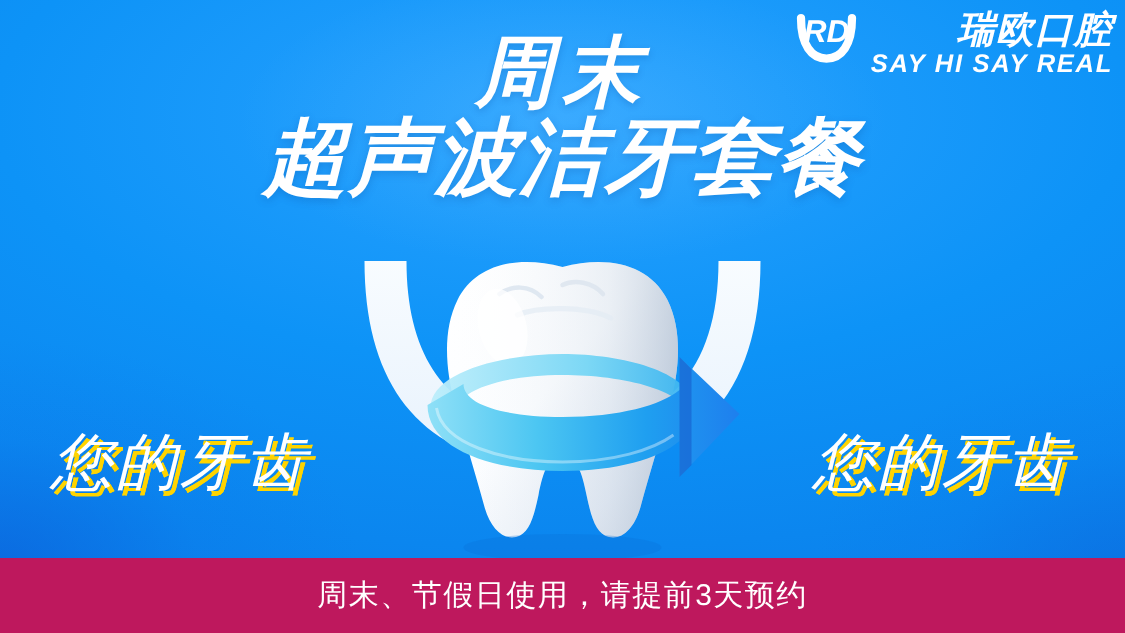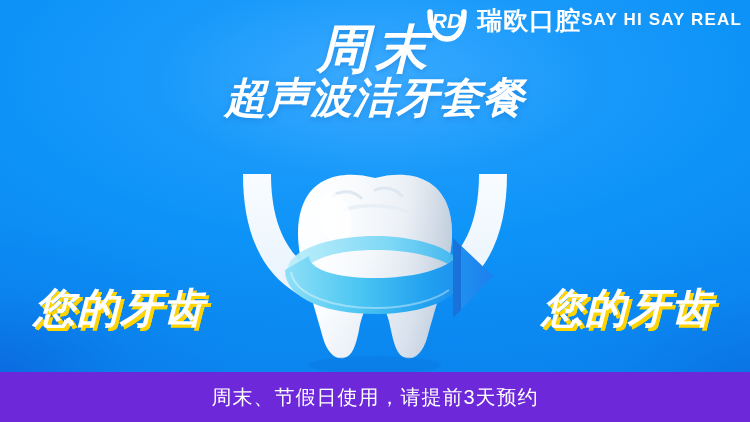--- a/index.html
+++ b/index.html
@@ -59,23 +59,24 @@
   }
   .logo-mark {
     position: relative;
     width: 46px;
     height: 40px;
     flex: none;
   }
   .logo-mark svg { display: block; }
   .logo-text {
     display: flex;
-    flex-direction: row;
-    align-items: center;
+    flex-direction: column;
+    align-items: flex-end;
     padding-top: 1px;
+    font-style: italic;
   }
   .logo-cn {
     color: #ffffff;
     font-size: 25px;
     font-weight: bold;
     line-height: 1.04;
     letter-spacing: 1px;
     white-space: nowrap;
   }
   .logo-en {
@@ -101,21 +102,21 @@
     color: #ffffff;
     font-size: 52px;
     font-weight: bold;
     font-style: italic;
     letter-spacing: 6px;
     line-height: 1.06;
     text-shadow: 0 2px 5px rgba(6,60,140,0.20);
   }
   .headline-2 {
     color: #ffffff;
-    font-size: 42px;
+    font-size: 56px;
     font-weight: bold;
     font-style: italic;
     letter-spacing: 1px;
     line-height: 1.08;
     margin-top: -2px;
     text-shadow: 0 2px 6px rgba(6,60,140,0.22);
   }
 
   
   .art {
@@ -128,41 +129,41 @@
     z-index: 4;
   }
   .art svg { display: block; }
 
   
   .slogan {
     position: absolute;
     top: 286px;
     color: #ffffff;
     font-size: 41px;
-    font-weight: bold;
+    font-weight: normal;
     font-style: italic;
     letter-spacing: 2px;
     line-height: 1.1;
     white-space: nowrap;
     z-index: 7;
     text-shadow:
       3px 3px 0 #ffd400,
       3px 3px 0 #ffd400;
   }
   .slogan-left { left: 34px; }
   .slogan-right { right: 36px; }
 
   
   .notice {
     position: absolute;
     left: 0;
     right: 0;
     bottom: 0;
     height: 50px;
-    background: #6d28d9;
+    background: #be185d;
     display: flex;
     align-items: center;
     justify-content: center;
     z-index: 8;
   }
   .notice-text {
     color: #ffffff;
     font-size: 20px;
     letter-spacing: 1px;
     line-height: 1;

